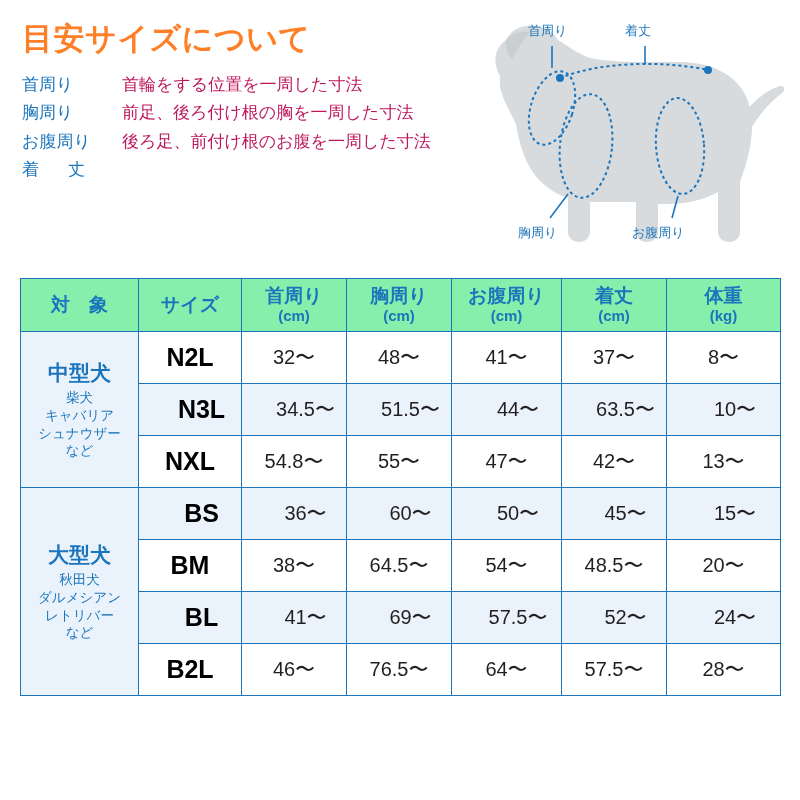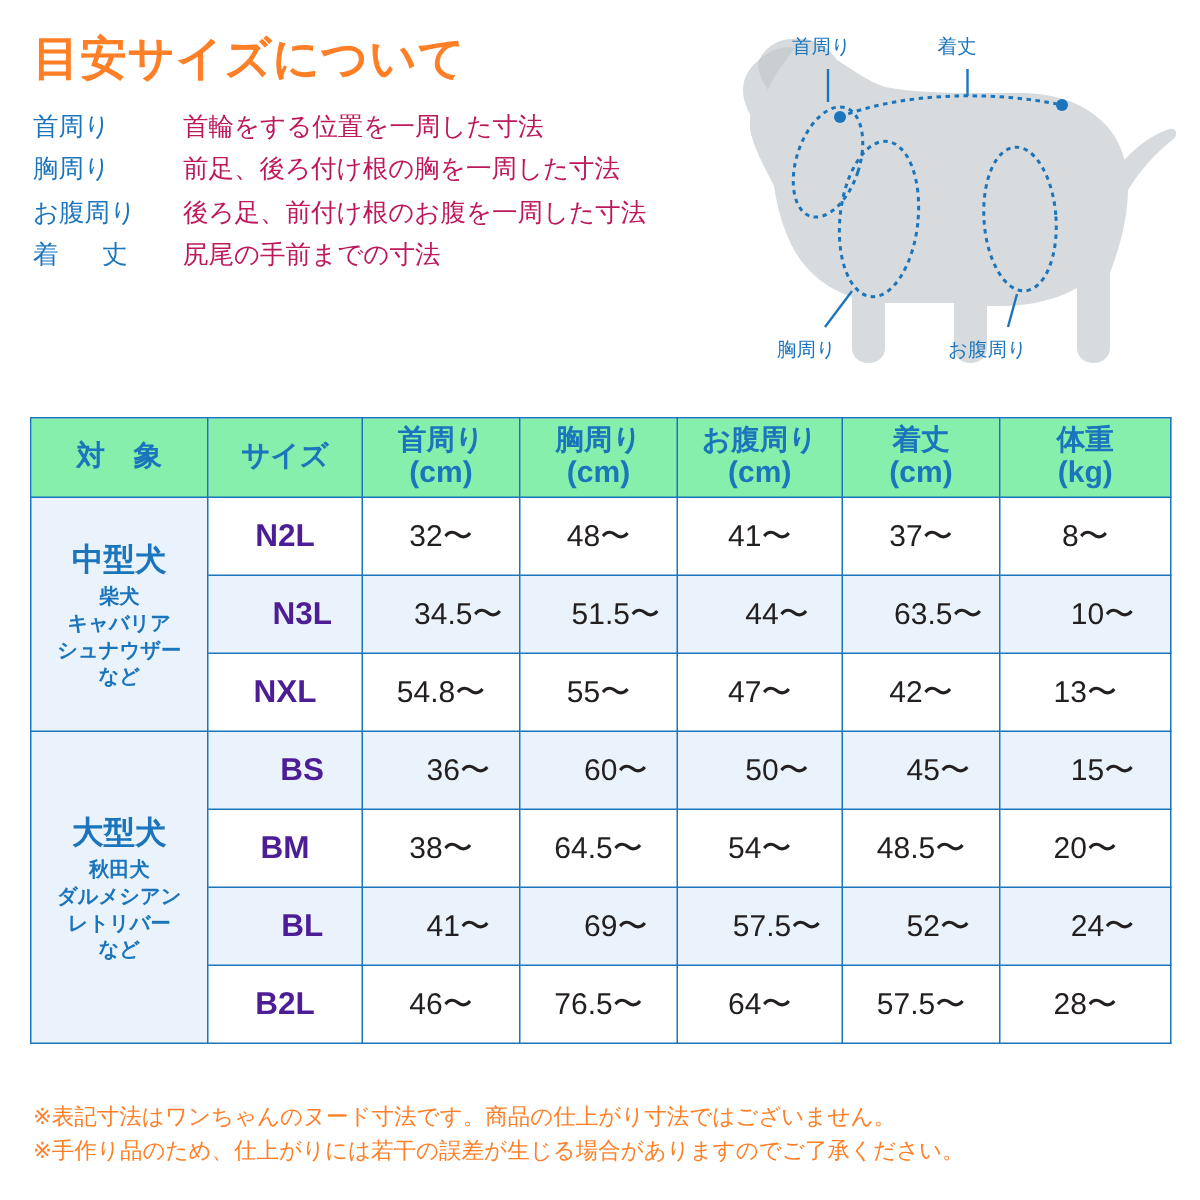--- a/index.html
+++ b/index.html
@@ -112,44 +112,44 @@
     background: #86efac;
     color: #1b75bc;
     font-size: 19px;
     font-weight: bold;
     height: 48px;
     line-height: 1.15;
     padding: 2px 16px;
   }
   thead th .unit {
     display: block;
-    font-size: 20px;
+    font-size: 15px;
     font-weight: bold;
   }
   td.target {
     background: #eaf3fb;
     color: #1b75bc;
     font-weight: bold;
     padding: 4px 2px;
   }
   td.target .grp {
     font-size: 21px;
     display: block;
     margin-bottom: 2px;
   }
   td.target .breeds {
     font-size: 13.5px;
-    font-weight: bold;
+    font-weight: normal;
     line-height: 1.32;
     display: block;
   }
   td.size {
-    font-size: 21px;
-    font-weight: bold;
-    color: #4c1d95;
+    font-size: 25px;
+    font-weight: bold;
+    color: #000000;
     height: 49px;
   }
   td.val {
     font-size: 20px;
     color: #231f20;
     height: 49px;
   }
   tr.alt td.size, tr.alt td.val {
     background: #eaf3fb;
     padding-left: 24px;
@@ -202,21 +202,20 @@
     </div>
     <div class="def-row">
       <span class="def-term">お腹周り</span>
       <span class="def-desc">
         <span>後ろ足、前付け根のお腹を一周した寸法</span>
       </span>
     </div>
     <div class="def-row">
       <span class="def-term spaced">着　丈</span>
       <span class="def-desc">
-        <span class="sub">尻尾の手前までの寸法</span>
       </span>
     </div>
   </div>
 
   <div class="illo">
     <svg width="352" height="250" viewBox="0 0 352 250" xmlns="http://www.w3.org/2000/svg">
 
       <path fill="#d7dbdd" d="
         M60,70
         C50,52 58,40 66,34
@@ -377,18 +376,14 @@
         <td class="size">B2L</td>
         <td class="val">46〜</td>
         <td class="val">76.5〜</td>
         <td class="val">64〜</td>
         <td class="val">57.5〜</td>
         <td class="val">28〜</td>
       </tr>
     </tbody>
   </table>
 
-  <div class="notes">
-    <div class="note">※表記寸法はワンちゃんのヌード寸法です。商品の仕上がり寸法ではございません。</div>
-    <div class="note">※手作り品のため、仕上がりには若干の誤差が生じる場合がありますのでご了承ください。</div>
-  </div>
 
 </div>
 
 </body></html>

